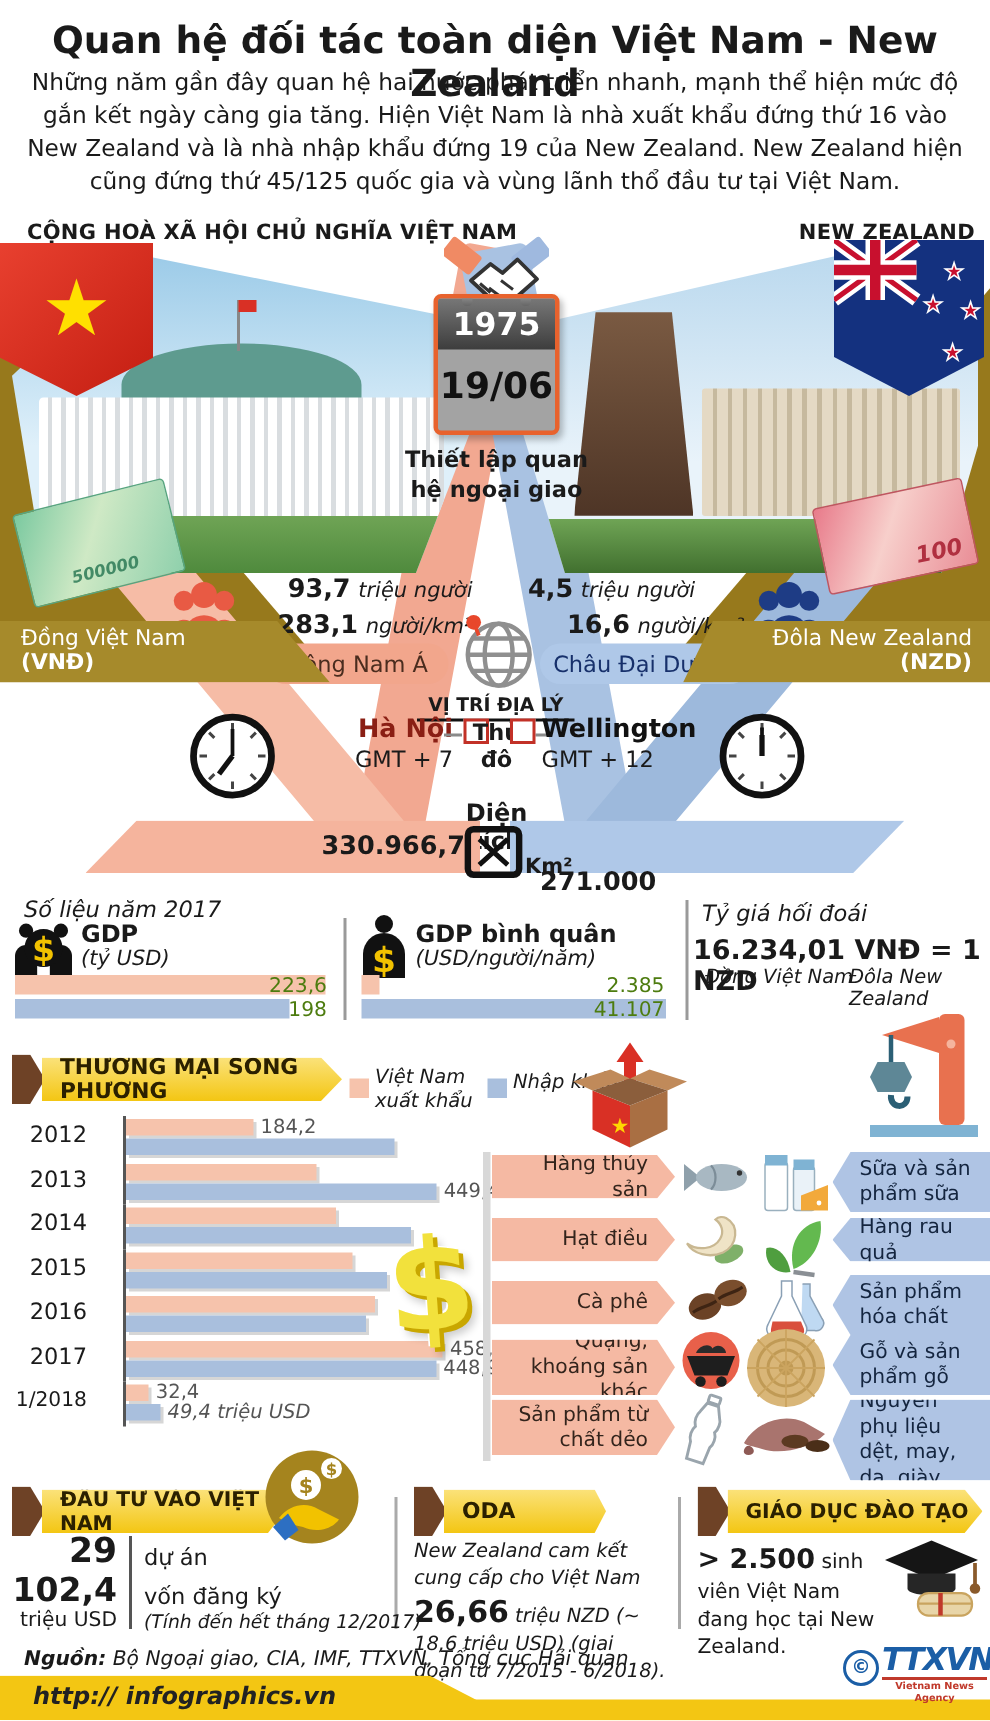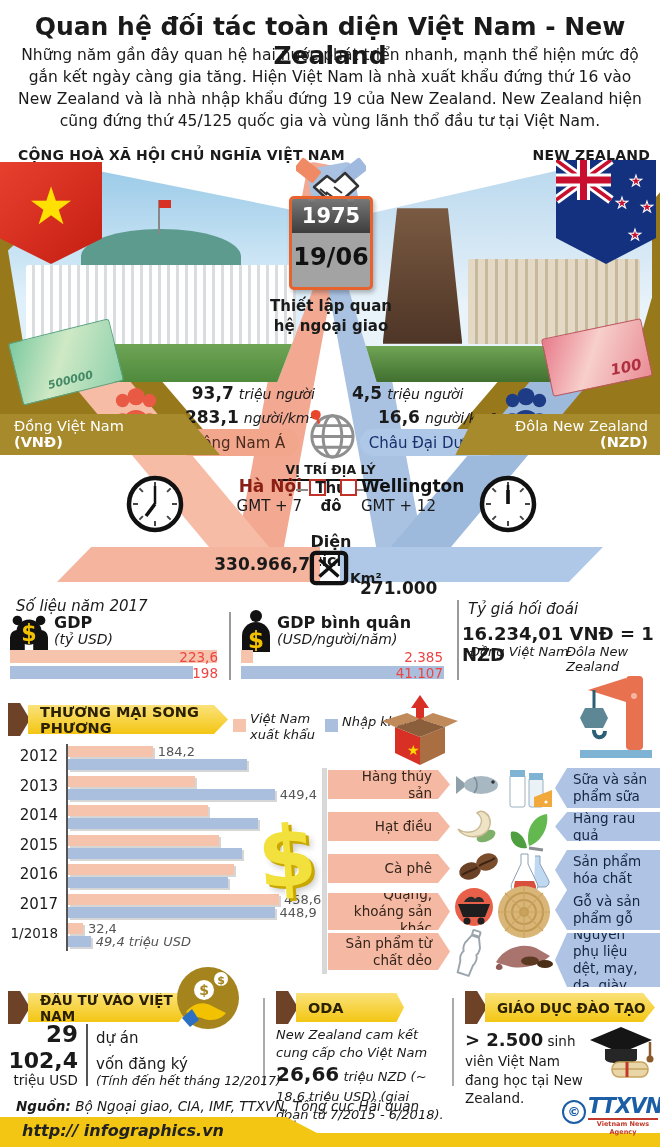--- a/index.html
+++ b/index.html
@@ -34,26 +34,26 @@
   .cal-bottom{height:100%;font-size:24px;font-weight:bold;text-align:center;line-height:48px;color:#111;}
   .ring{position:absolute;top:-9px;width:7px;height:14px;background:linear-gradient(#bbb,#666);border-radius:3px;}
   
   .banner{height:29px;background:linear-gradient(#FBE27A,#F3C613);display:flex;align-items:center;
           clip-path:polygon(0 0,93% 0,100% 50%,93% 100%,0 100%);padding-left:12px;box-sizing:border-box;
           font-weight:bold;font-size:14.5px;color:#2b2000;}
   .banner-arrow{width:22px;height:33px;background:#6E4226;clip-path:polygon(0 0,55% 0,100% 50%,55% 100%,0 100%);}
   
   .statbar{position:absolute;height:13px;}
   .statpink{background:#F6C3AC;} .statblue{background:#A9BFDD;}
-  .statval{position:absolute;font-size:13.5px;color:#ef4444;}
+  .statval{position:absolute;font-size:13.5px;color:#4d7c0f;}
   .vline{position:absolute;width:2px;background:#9a9a9a;}
   
   #trade-chart{left:8px;top:744px;width:322px;}
   .trow{display:flex;height:29.5px;}
-  .tyear{width:50px;text-align:right;padding-right:8px;font-size:15px;line-height:24px;color:#1a1a1a;flex:none;}
+  .tyear{width:50px;text-align:right;padding-right:24px;font-size:15px;line-height:24px;color:#1a1a1a;flex:none;}
   .tbars{flex:1;border-left:2.5px solid #555;padding-top:2px;}
   .tbar{position:relative;height:11px;margin-bottom:2px;box-shadow:2px 2px 0 rgba(90,90,90,.25);}
   .tbar.pink{background:#F6C3AC;} .tbar.blue{background:#A9BFDD;}
   .tlabel{position:absolute;left:calc(100% + 5px);top:-2px;font-size:13px;color:#555;white-space:nowrap;}
   
   .ptag{position:absolute;background:#F5B9A3;color:#33241c;font-size:13.5px;line-height:1.25;
         display:flex;align-items:center;justify-content:flex-end;text-align:right;
         padding:2px 18px 2px 8px;box-sizing:border-box;
         clip-path:polygon(0 0,calc(100% - 12px) 0,100% 50%,calc(100% - 12px) 100%,0 100%);}
   .btag{position:absolute;background:#AFC4E4;color:#14253f;font-size:13.5px;line-height:1.25;

